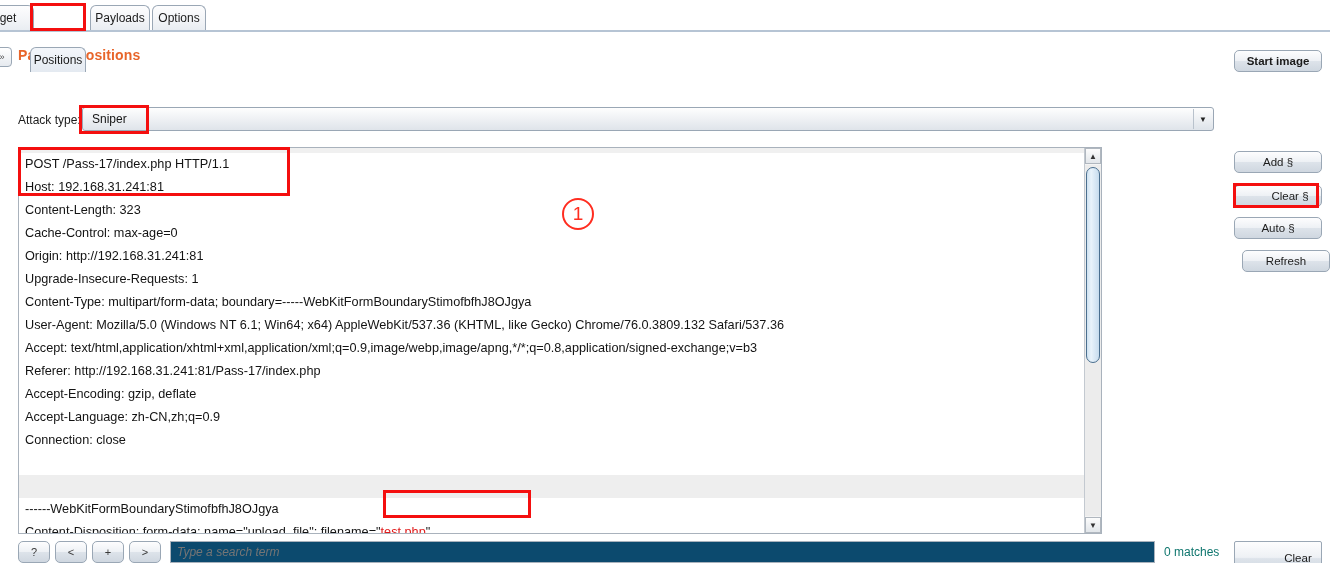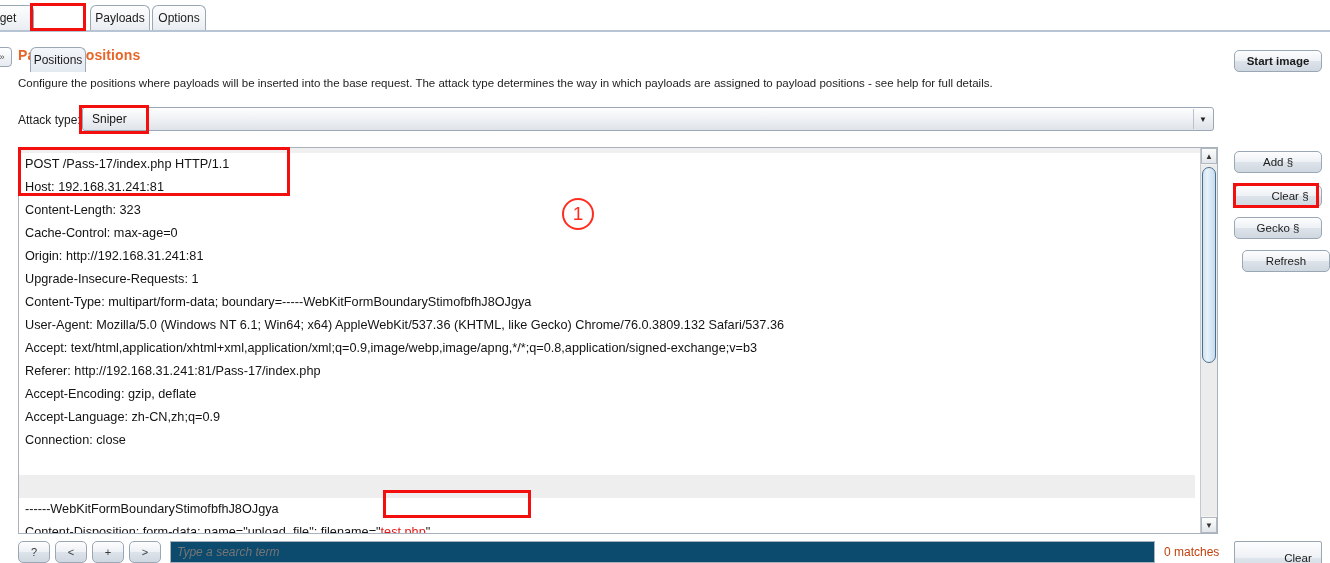--- a/index.html
+++ b/index.html
@@ -104,21 +104,21 @@
     width: 19px; height: 20px;
     background: linear-gradient(to bottom, #fdfdfd, #dfe4ea);
     border-left: 1px solid #b9c2cc;
     display: flex; align-items: center; justify-content: center;
     font-size: 8px; color: #222;
   }
 
   
   .editor-wrap {
     position: absolute; left: 18px; top: 147px;
-    width: 1200px; height: 387px;
+    width: 1084px; height: 387px;
     border: 1px solid #a9b2bc;
     background: #ffffff;
     overflow: hidden;
   }
   .editor-top-strip {
     position: absolute; left: 0; top: 0; width: 1182px; height: 5px;
     background: #f0f0f0;
   }
   .editor-text {
     position: absolute; left: 6px; top: 5px;
@@ -213,21 +213,21 @@
     background: #0c4a6e;
     font-family: "Liberation Sans", sans-serif;
     font-size: 12px;
     color: #999999;
     font-style: italic;
     padding-left: 6px;
     outline: none;
   }
   .matches-label {
     position: absolute; left: 1146px; top: 4px;
-    font-size: 12px; color: #c2410c;
+    font-size: 12px; color: #0f766e;
     white-space: nowrap;
   }
   #sbtn-clear-bottom {
     position: absolute; left: 1216px; top: 0;
     width: 88px; height: 34px;
     border: 1px solid #9aa7b5; border-radius: 2px;
     background: linear-gradient(to bottom, #fdfdfe 0%, #eef1f5 48%, #dde3ea 52%, #cfd7e0 100%);
     font-size: 11.5px; color: #1b1b1b;
     display: flex; align-items: center; justify-content: center; padding-left: 40px;
   }
@@ -261,21 +261,20 @@
     <div class="tab" id="tab-options">
       <span>Options</span>
     </div>
     <div class="tabline"></div>
   </div>
 
   <div class="collapse-btn">
     <span>»</span>
   </div>
   <div class="panel-title">Payload Positions</div>
-  <div class="panel-desc">Configure the positions where payloads will be inserted into the base request. The attack type determines the way in which payloads are assigned to payload positions - see help for full details.</div>
 
   <div class="attack-label">Attack type:</div>
   <div class="attack-select">
     <span class="value">Sniper</span>
     <span class="arrowbox">▼</span>
   </div>
 
   <div class="editor-wrap">
     <div class="editor-top-strip"></div>
     <div class="editor-text" id="editor-text"><div class="ln">POST /Pass-17/index.php HTTP/1.1</div><div class="ln">Host: 192.168.31.241:81</div><div class="ln">Content-Length: 323</div><div class="ln">Cache-Control: max-age=0</div><div class="ln">Origin: http://192.168.31.241:81</div><div class="ln">Upgrade-Insecure-Requests: 1</div><div class="ln">Content-Type: multipart/form-data; boundary=-----WebKitFormBoundaryStimofbfhJ8OJgya</div><div class="ln">User-Agent: Mozilla/5.0 (Windows NT 6.1; Win64; x64) AppleWebKit/537.36 (KHTML, like Gecko) Chrome/76.0.3809.132 Safari/537.36</div><div class="ln">Accept: text/html,application/xhtml+xml,application/xml;q=0.9,image/webp,image/apng,*/*;q=0.8,application/signed-exchange;v=b3</div><div class="ln">Referer: http://192.168.31.241:81/Pass-17/index.php</div><div class="ln">Accept-Encoding: gzip, deflate</div><div class="ln">Accept-Language: zh-CN,zh;q=0.9</div><div class="ln">Connection: close</div><div class="ln blank">&nbsp;</div><div class="ln rowhl blank">&nbsp;</div><div class="ln">------WebKitFormBoundaryStimofbfhJ8OJgya</div><div class="ln"><span>Content-Disposition: form-data; name="upload_file"; filename="</span><span class="payload-marker" style="color: rgb(224, 27, 27);">test.php</span><span>"</span></div></div>
@@ -287,21 +286,21 @@
       </div>
       <div class="arrow down">▼</div>
     </div>
   </div>
 
   <div class="circ-num">1</div>
 
   <div class="btn" id="btn-start-attack">Start image</div>
   <div class="btn" id="btn-add">Add §</div>
   <div class="btn" id="btn-clear-sec">Clear §</div>
-  <div class="btn" id="btn-auto">Gecko §</div>
+  <div class="btn" id="btn-auto">Auto §</div>
   <div class="btn" id="btn-refresh">Refresh</div>
 
   <div class="redbox" id="redbox-tab"></div>
   <div class="redbox" id="redbox-sniper"></div>
   <div class="redbox" id="redbox-reqhead"></div>
   <div class="redbox" id="redbox-filename"></div>
   <div class="redbox" id="redbox-clear"></div>
 
   <div class="searchbar">
     <div class="sbtn" id="sbtn-help">?</div>

